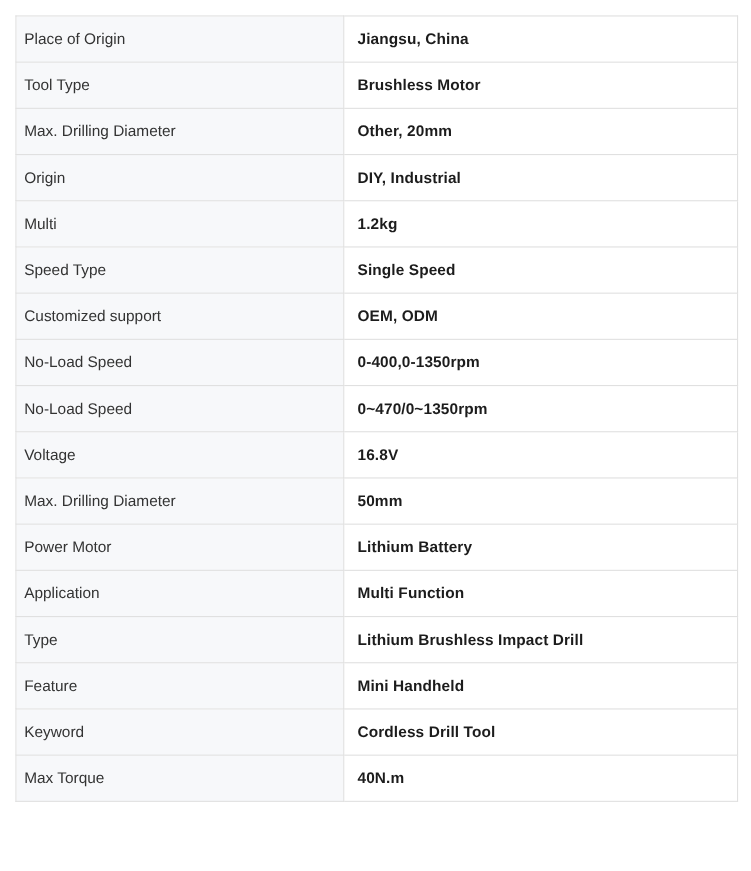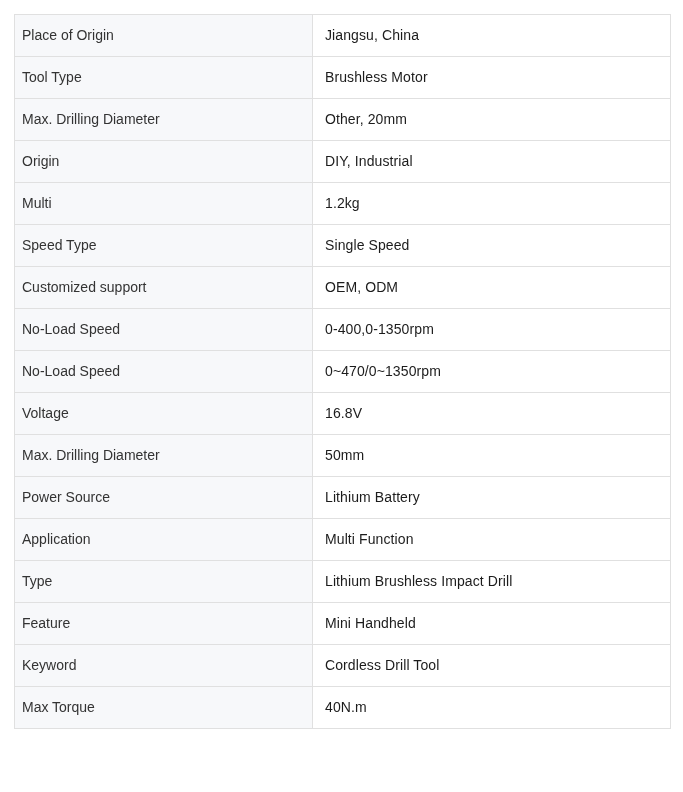--- a/index.html
+++ b/index.html
@@ -43,21 +43,21 @@
   .spec-cell.label {
     width: 280px;
     background: var(--label-bg);
     color: var(--label-text);
     font-weight: 400;
     padding: 0 10px 0 7px;
   }
   .spec-cell.value {
     background: var(--page-bg);
     color: var(--value-text);
-    font-weight: 400;
+    font-weight: 700;
     letter-spacing: 0.1px;
     padding: 0 10px 0 12px;
   }
 </style>
 </head>
 <body>
 
 <div class="spec-table">
   <div class="spec-row">
     <div class="spec-cell label">Place of Origin</div>
@@ -108,21 +108,21 @@
     <div class="spec-cell label">Voltage</div>
     <div class="spec-cell value">16.8V</div>
   </div>
 
   <div class="spec-row">
     <div class="spec-cell label">Max. Drilling Diameter</div>
     <div class="spec-cell value">50mm</div>
   </div>
 
   <div class="spec-row">
-    <div class="spec-cell label">Power Source</div>
+    <div class="spec-cell label">Power Motor</div>
     <div class="spec-cell value">Lithium Battery</div>
   </div>
 
   <div class="spec-row">
     <div class="spec-cell label">Application</div>
     <div class="spec-cell value">Multi Function</div>
   </div>
 
   <div class="spec-row">
     <div class="spec-cell label">Type</div>

